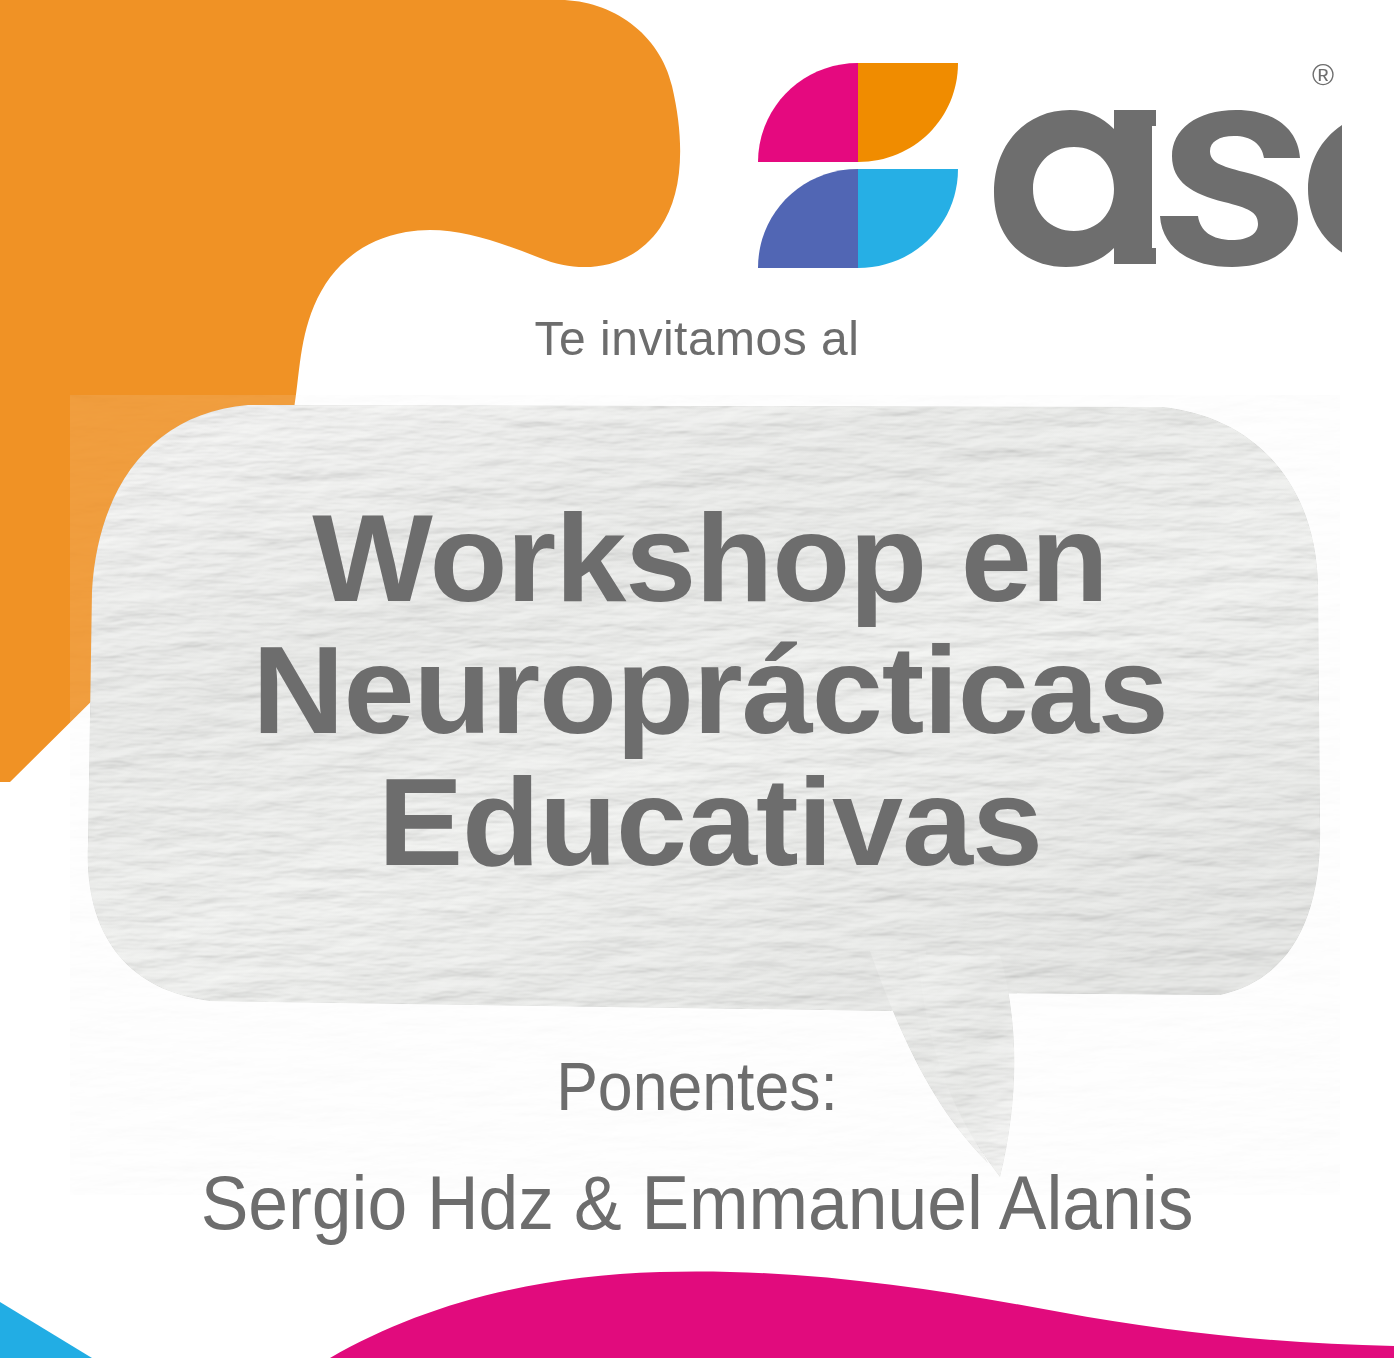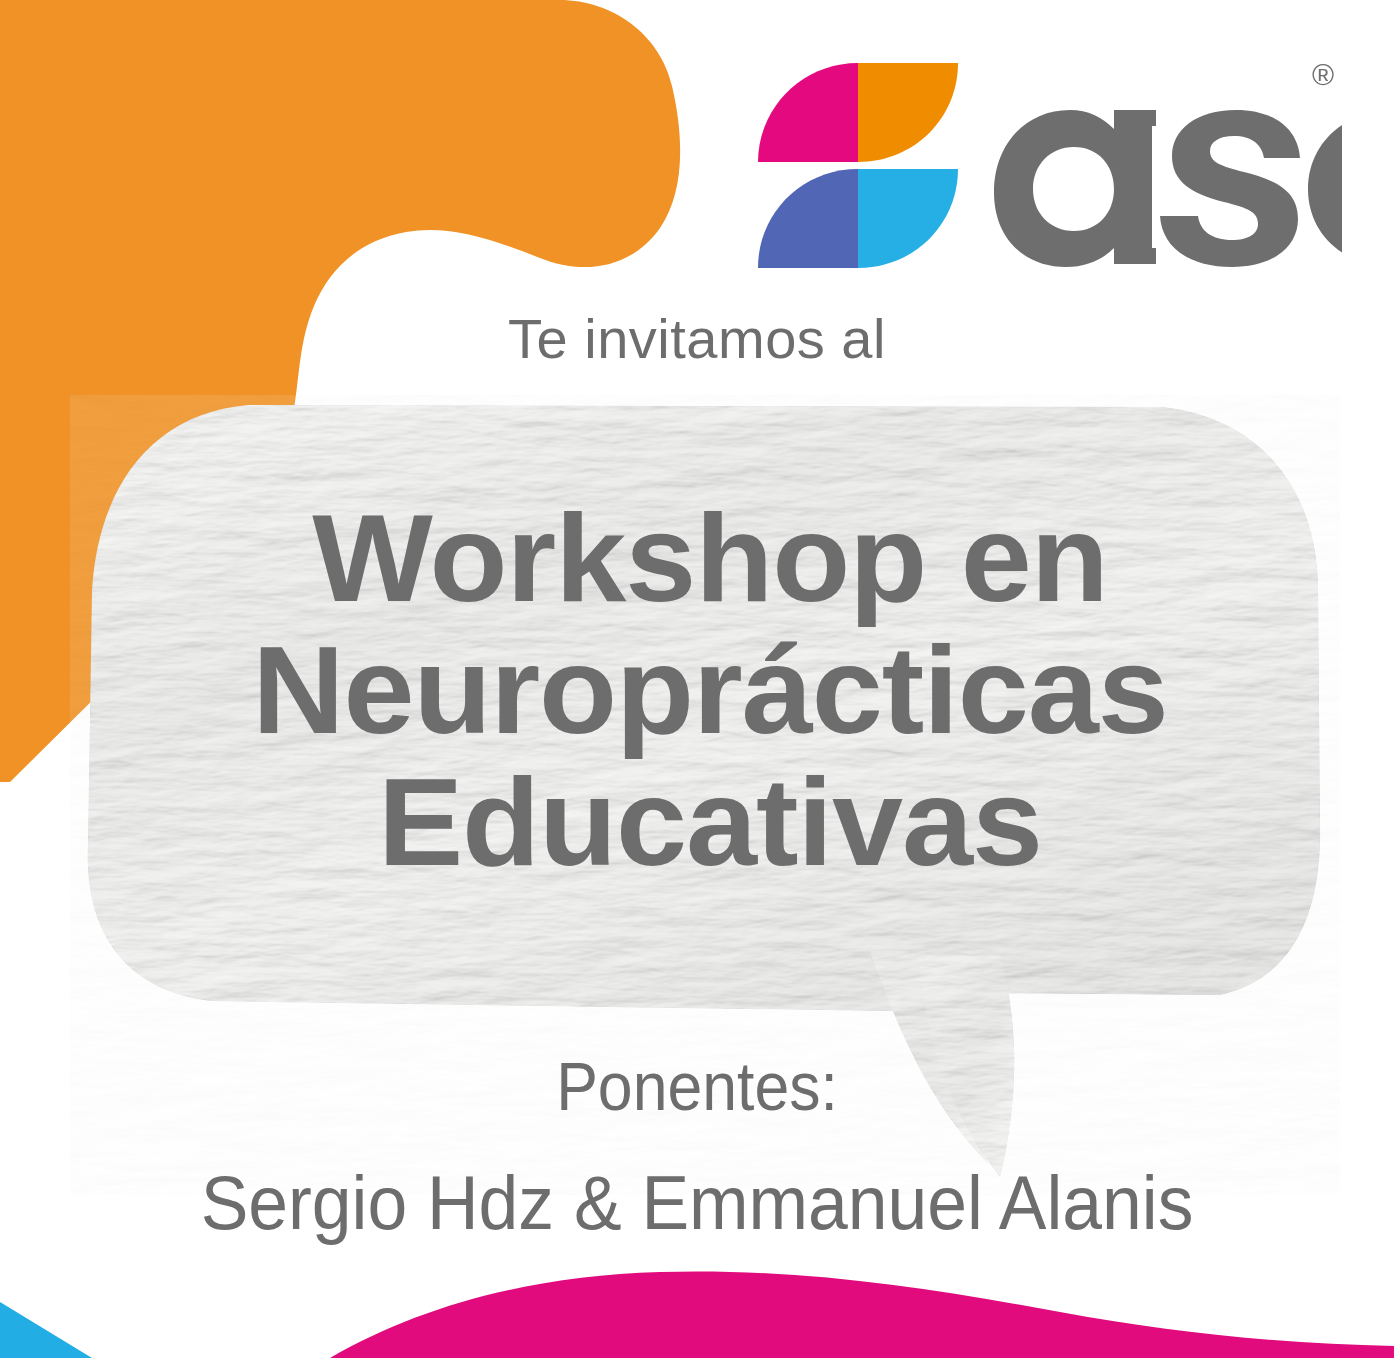--- a/index.html
+++ b/index.html
@@ -73,21 +73,21 @@
   }
 
   
   .invite-line {
     position: absolute;
     left: 0;
     top: 296px;
     width: 1394px;
     text-align: center;
     color: #6d6d6d;
-    font-size: 56px;
+    font-size: 48px;
     line-height: 86px;
     font-weight: 400;
     letter-spacing: 0.5px;
     font-family: "Liberation Sans", sans-serif;
   }
 
   .headline {
     position: absolute;
     left: 120px;
     top: 492px;

